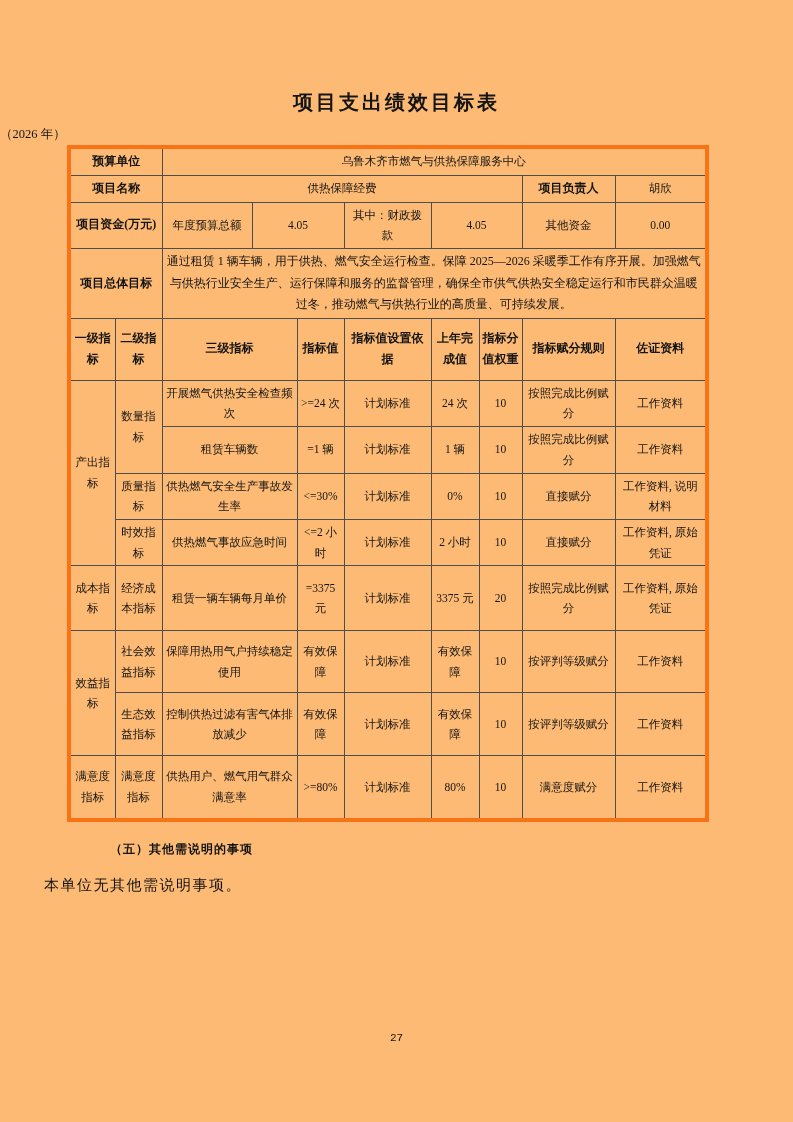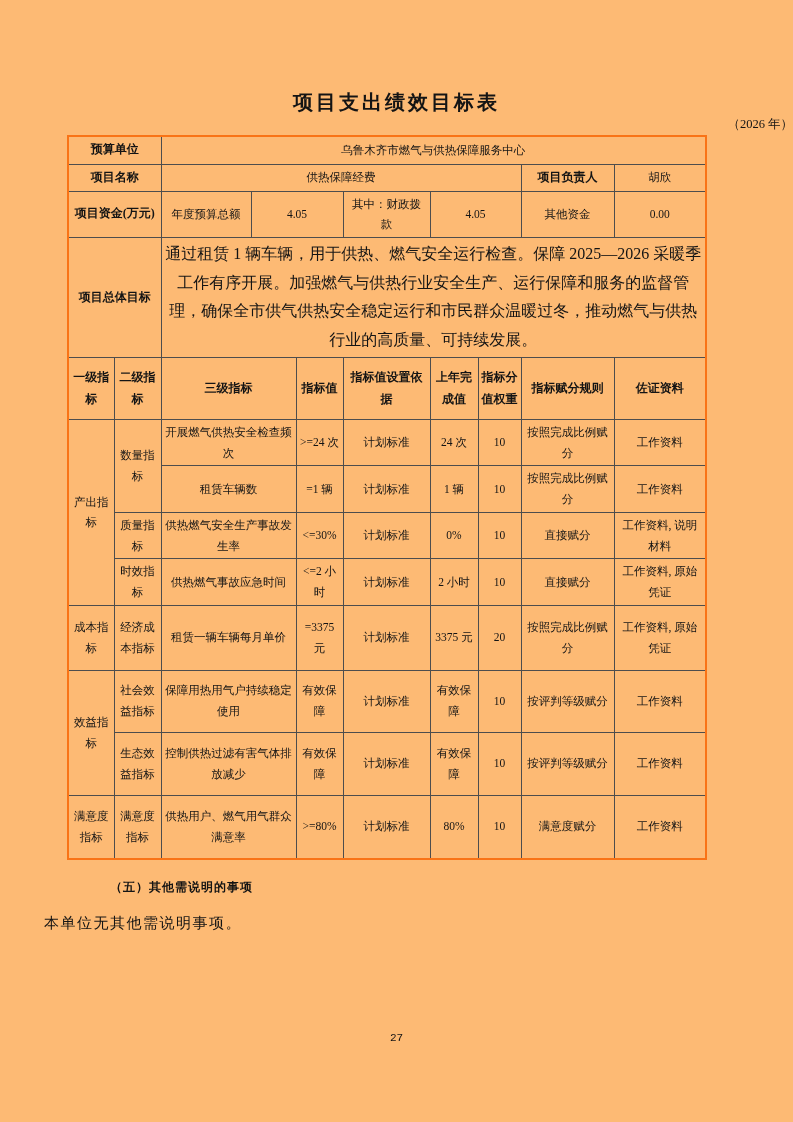--- a/index.html
+++ b/index.html
@@ -11,46 +11,46 @@
     font-family:"Liberation Serif","DejaVu Serif",serif;
     color:#141414;
   }
   .doc-title {
     margin:0; padding-top:90px;
     text-align:center;
     font-size:20px; font-weight:bold;
     letter-spacing:3px; line-height:24px;
   }
   .doc-subtitle {
-    margin-top:2px;
-    text-align:right;
+    margin-top:12px;
+    text-align:left;
     font-size:12.5px; line-height:16px;
   }
   table.perf {
     border-collapse:collapse;
     table-layout:fixed;
     width:638px;
     margin:3px 0 0 67px;
     font-size:11.5px;
-    border:2px solid #f97316;
+    border:4px solid #f97316;
   }
   table.perf td {
     border:1px solid #4d4d4d;
     text-align:center;
     vertical-align:middle;
     padding:2px 3px;
     line-height:1.8;
     word-break:break-all;
     overflow:hidden;
   }
   td.b { font-weight:bold; font-size:12px; }
   td.goal {
     text-align:left;
     padding:4px 10px;
-    font-size:16px;
+    font-size:12px;
     line-height:21px;
     text-align:justify;
   }
   .sec-heading {
     margin:16px 0 0 110px;
     font-size:12px; font-weight:bold;
     line-height:22px; letter-spacing:1px;
   }
   .sec-body {
     margin:15px 0 0 44px;

